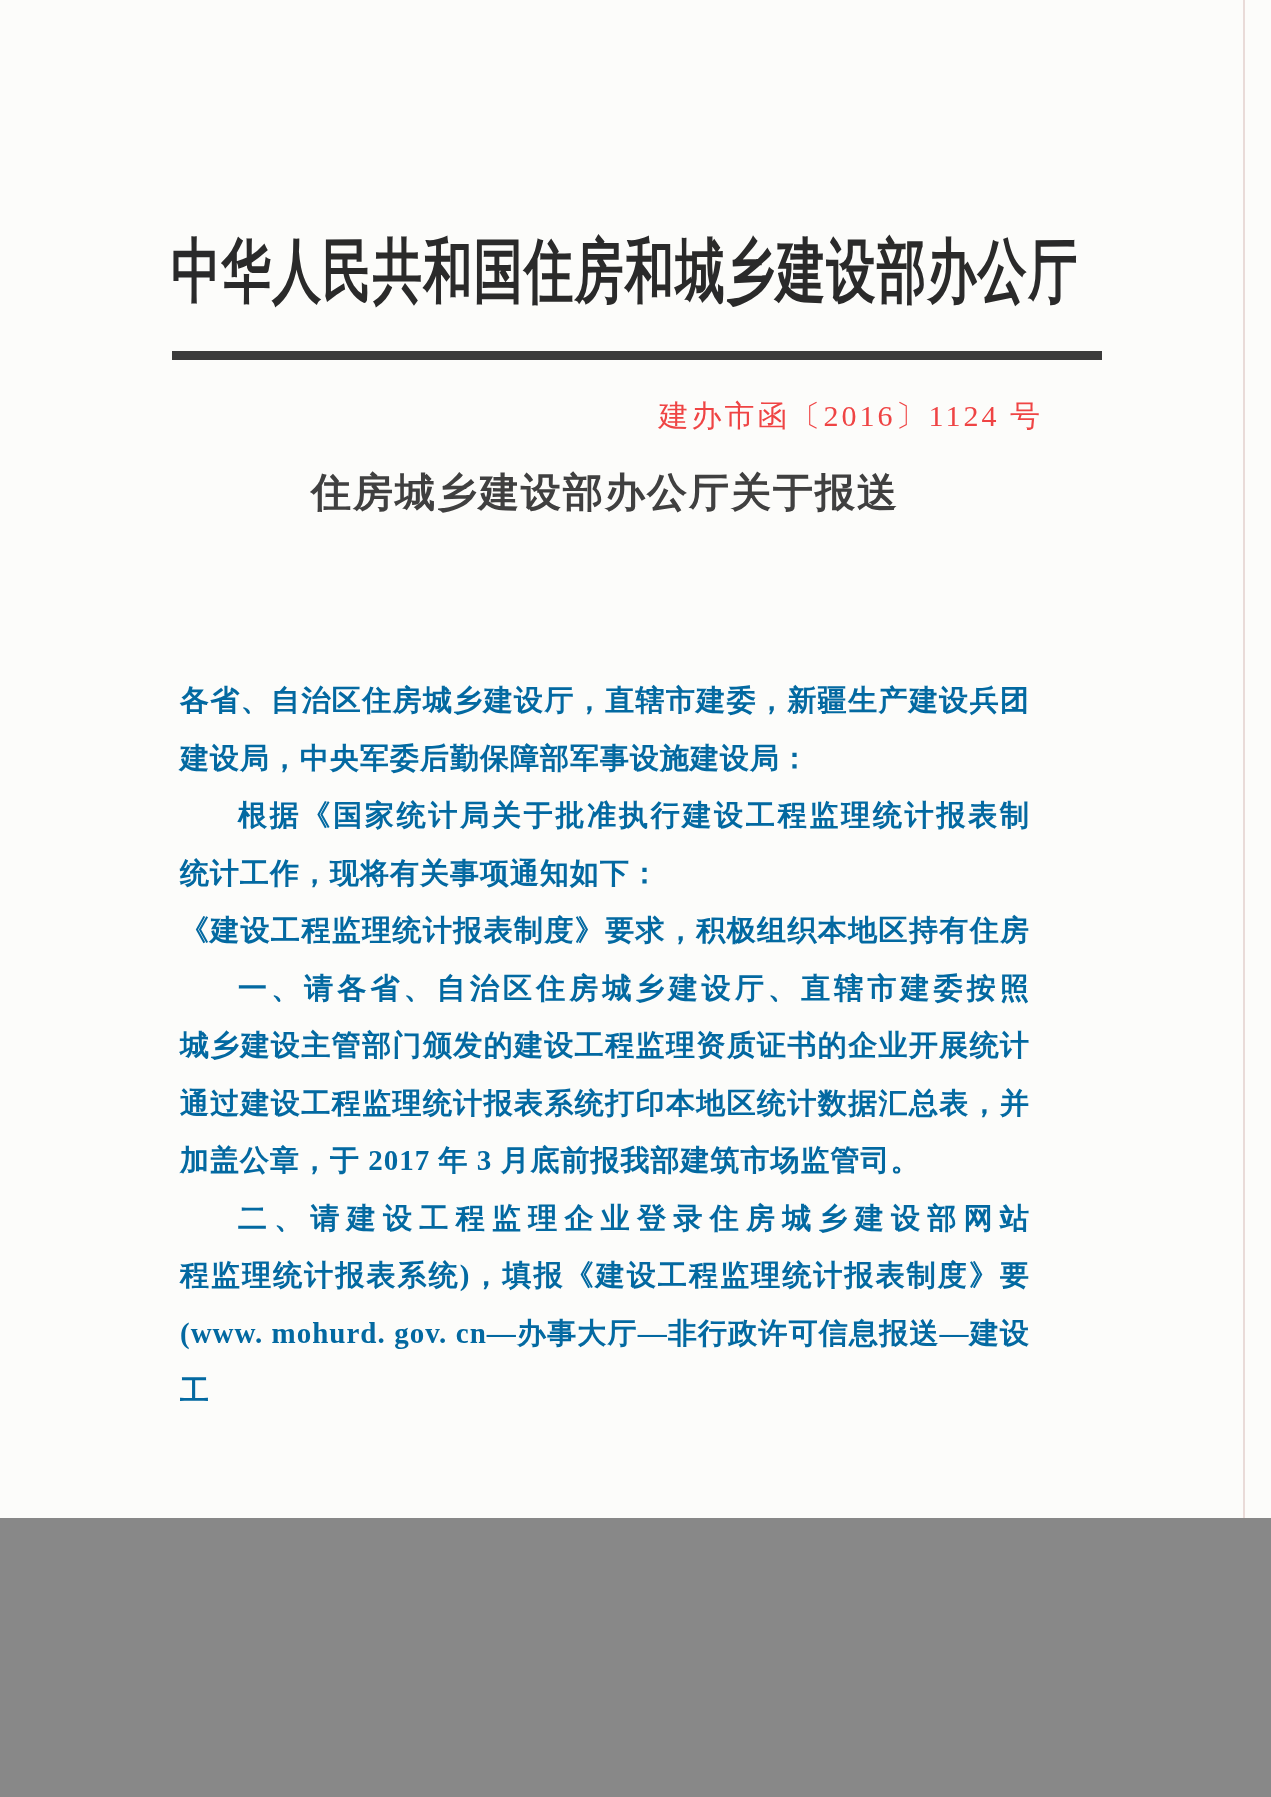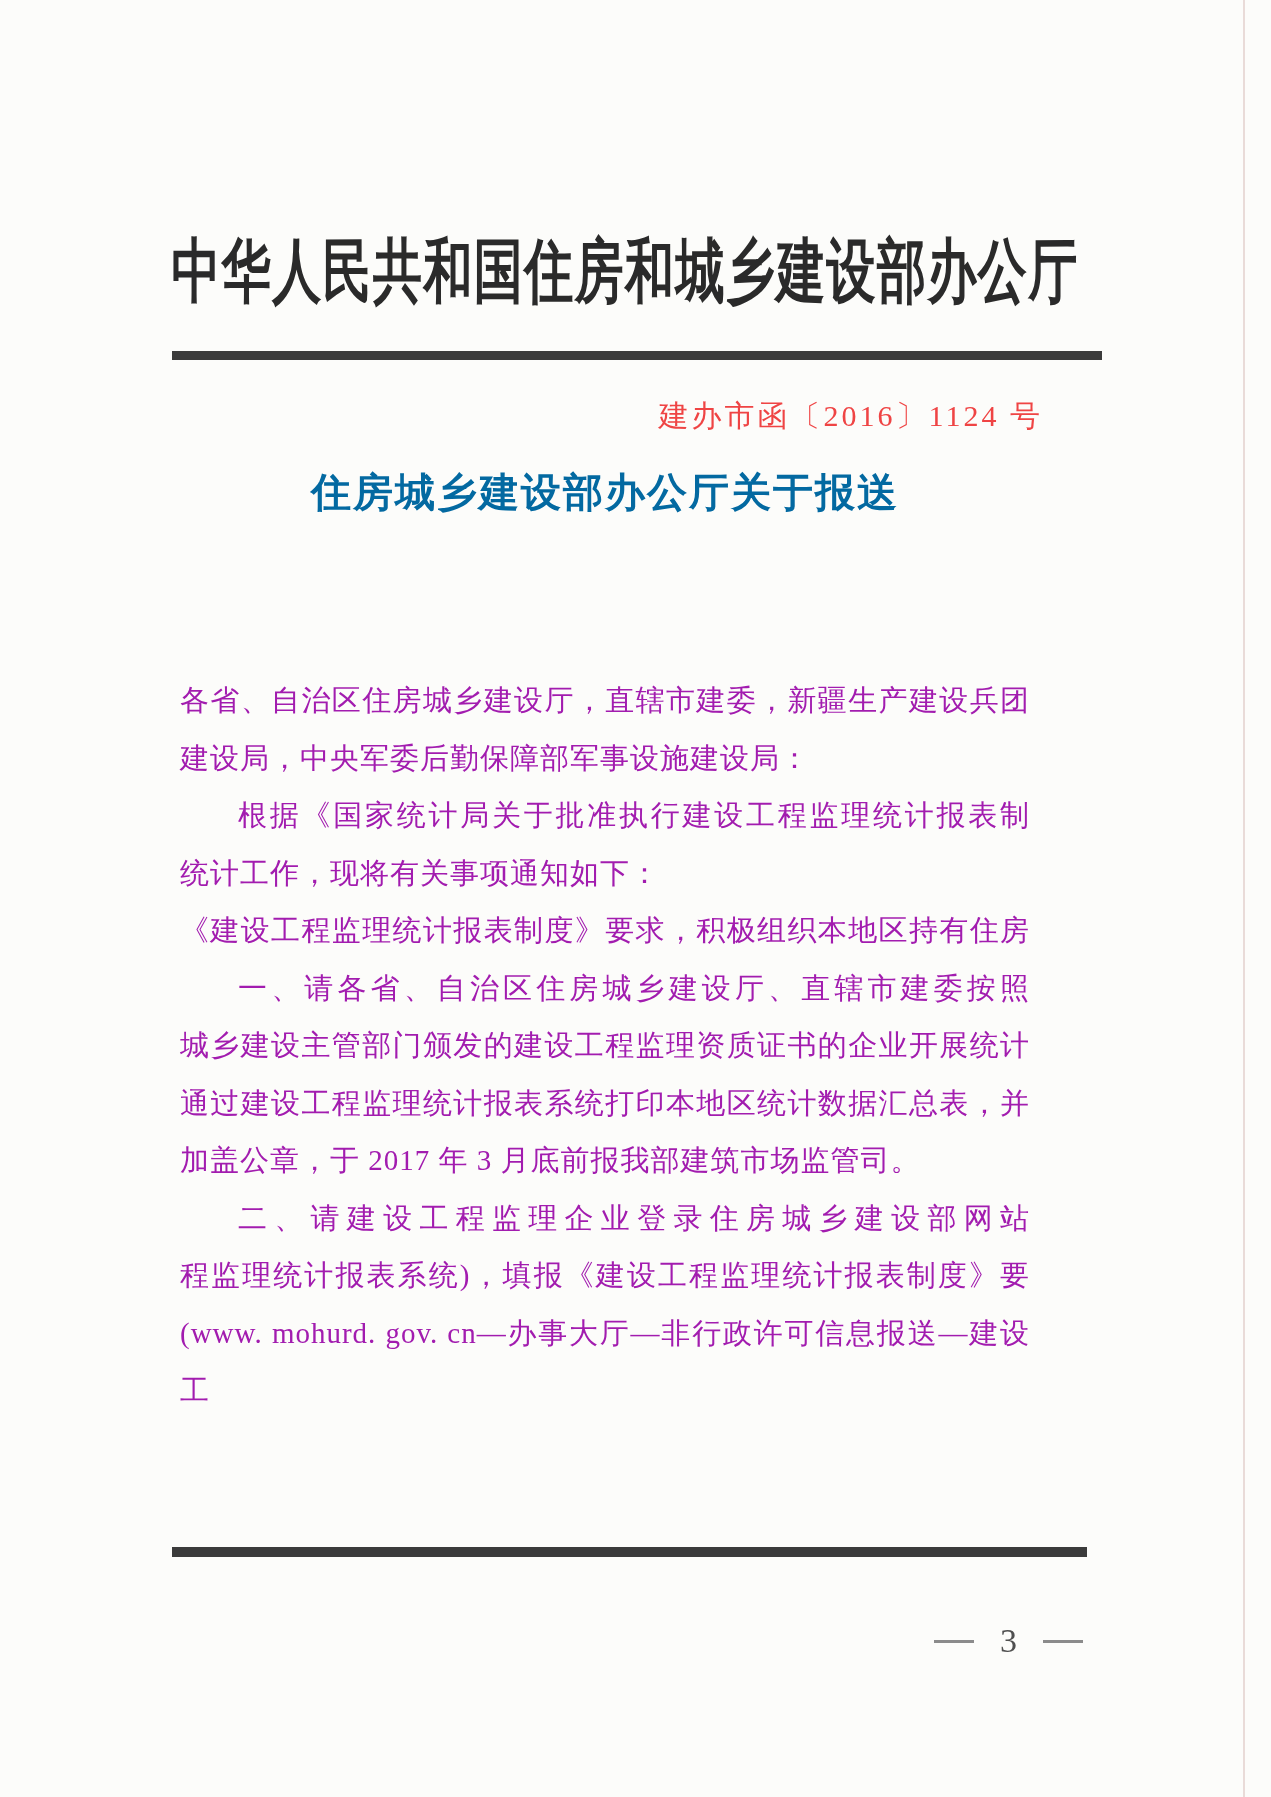--- a/index.html
+++ b/index.html
@@ -1,20 +1,20 @@
 <!DOCTYPE html>
 <html><head>
 <meta charset="utf-8">
 <style>
   * { margin: 0; padding: 0; box-sizing: border-box; }
   html, body { background: #888; }
   .page {
     position: relative;
     width: 1271px;
-    height: 1797px;
+    height: 1518px;
     margin: 0 auto;
     background: #fcfcfa;
     overflow: hidden;
     font-family: "Liberation Serif", "DejaVu Serif", serif;
     color: #2d2d2d;
   }
   
   .edge-shadow {
     position: absolute;
     top: 0;
@@ -66,31 +66,32 @@
   .notice-title {
     position: absolute;
     left: 180px;
     top: 450px;
     width: 850px;
     text-align: center;
     font-size: 40px;
     font-weight: bold;
     line-height: 86px;
     letter-spacing: 2px;
-    color: #0369a1;
+    color: #404040;
   }
   .body-text {
     position: absolute;
     left: 180px;
     top: 672px;
     width: 850px;
     font-size: 29px;
     line-height: 57.5px;
     letter-spacing: 1px;
-    color: #a21caf;
+    color: #0369a1;
+    font-weight: bold;
   }
   .body-line { white-space: nowrap; text-align: left; }
   .body-line.stretch {
     white-space: normal;
     text-align: justify;
     text-align-last: justify;
     -moz-text-align-last: justify;
   }
   .body-line.indent { text-indent: 2em; }
   

